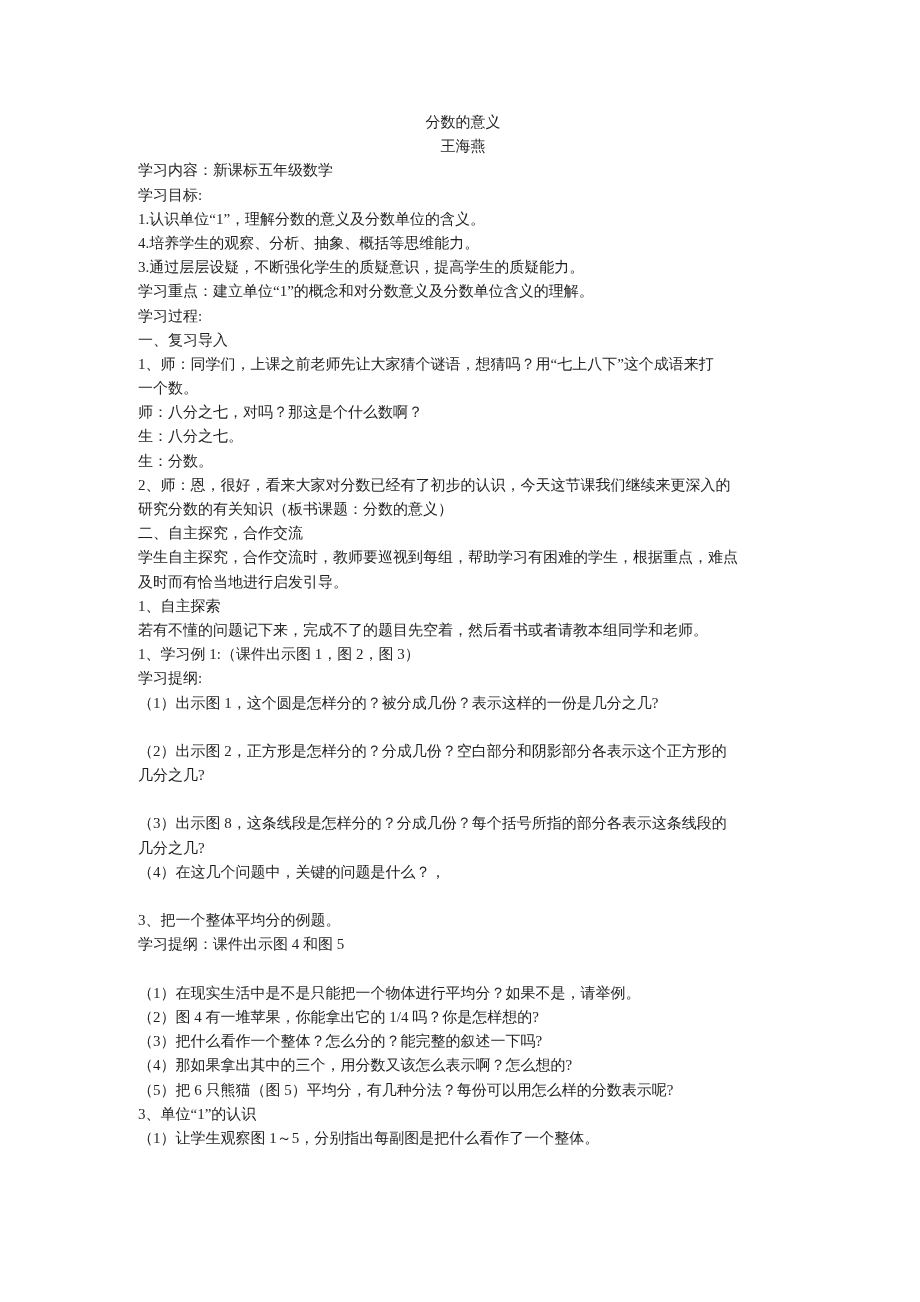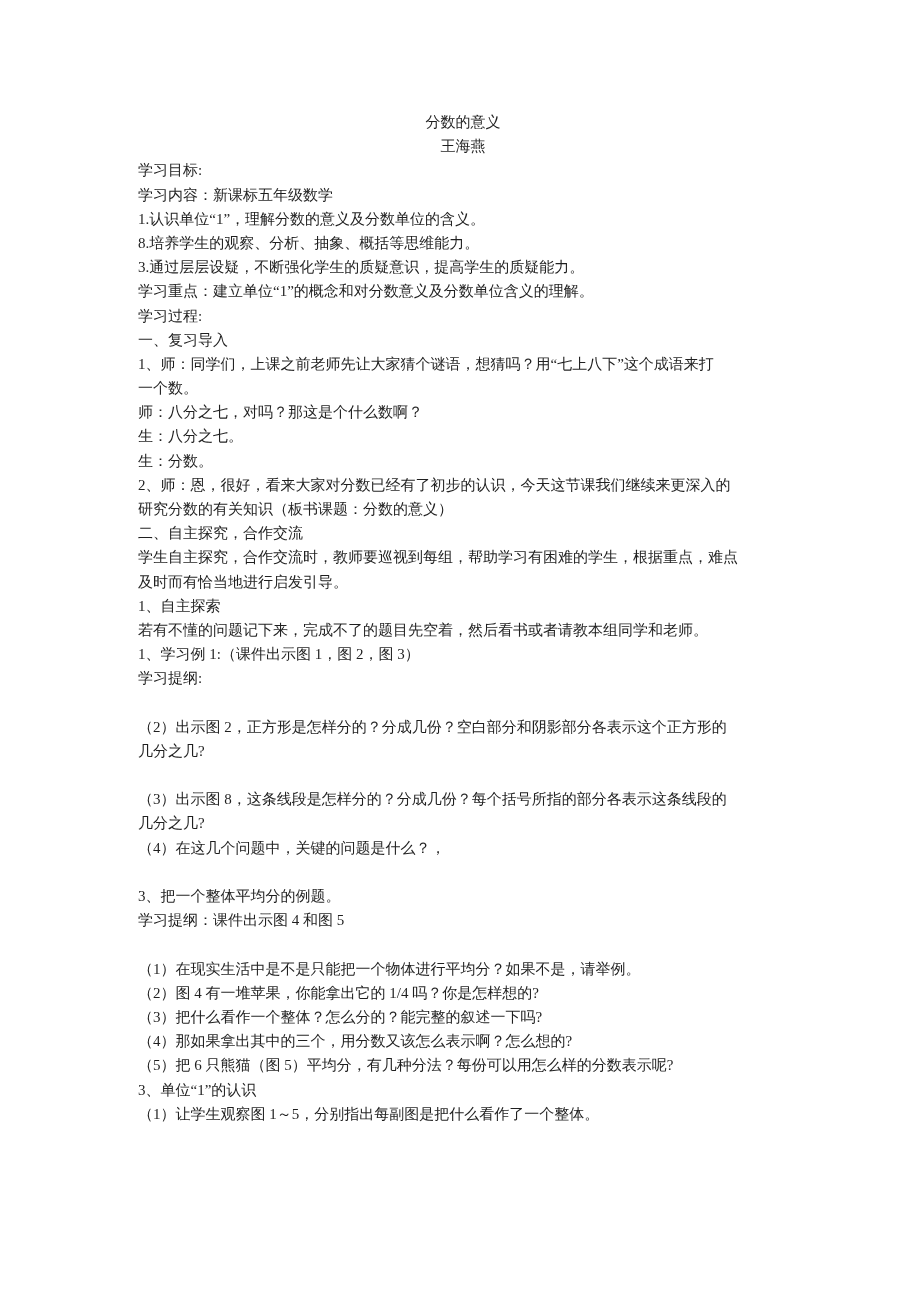--- a/index.html
+++ b/index.html
@@ -37,42 +37,43 @@
     white-space: normal;
   }
 </style>
 </head>
 <body>
 
 <div class="page">
   <div class="doc">
       <div class="line center">分数的意义</div>
       <div class="line center">王海燕</div>
+      <div class="line">学习内容：新课标五年级数学</div>
       <div class="line">学习目标:</div>
-      <div class="line">学习内容：新课标五年级数学</div>
       <div class="line">1.认识单位“1”，理解分数的意义及分数单位的含义。</div>
-      <div class="line">8.培养学生的观察、分析、抽象、概括等思维能力。</div>
+      <div class="line">4.培养学生的观察、分析、抽象、概括等思维能力。</div>
       <div class="line">3.通过层层设疑，不断强化学生的质疑意识，提高学生的质疑能力。</div>
       <div class="line">学习重点：建立单位“1”的概念和对分数意义及分数单位含义的理解。</div>
       <div class="line">学习过程:</div>
       <div class="line">一、复习导入</div>
       <div class="line">1、师：同学们，上课之前老师先让大家猜个谜语，想猜吗？用“七上八下”这个成语来打</div>
       <div class="line">一个数。</div>
       <div class="line">师：八分之七，对吗？那这是个什么数啊？</div>
       <div class="line">生：八分之七。</div>
       <div class="line">生：分数。</div>
       <div class="line">2、师：恩，很好，看来大家对分数已经有了初步的认识，今天这节课我们继续来更深入的</div>
       <div class="line">研究分数的有关知识（板书课题：分数的意义）</div>
       <div class="line">二、自主探究，合作交流</div>
       <div class="line">学生自主探究，合作交流时，教师要巡视到每组，帮助学习有困难的学生，根据重点，难点</div>
       <div class="line">及时而有恰当地进行启发引导。</div>
       <div class="line">1、自主探索</div>
       <div class="line">若有不懂的问题记下来，完成不了的题目先空着，然后看书或者请教本组同学和老师。</div>
       <div class="line">1、学习例 1:（课件出示图 1，图 2，图 3）</div>
       <div class="line">学习提纲:</div>
+      <div class="line">（1）出示图 1，这个圆是怎样分的？被分成几份？表示这样的一份是几分之几?</div>
       <div class="line blank">&nbsp;</div>
       <div class="line">（2）出示图 2，正方形是怎样分的？分成几份？空白部分和阴影部分各表示这个正方形的</div>
       <div class="line">几分之几?</div>
       <div class="line blank">&nbsp;</div>
       <div class="line">（3）出示图 8，这条线段是怎样分的？分成几份？每个括号所指的部分各表示这条线段的</div>
       <div class="line">几分之几?</div>
       <div class="line">（4）在这几个问题中，关键的问题是什么？，</div>
       <div class="line blank">&nbsp;</div>
       <div class="line">3、把一个整体平均分的例题。</div>
       <div class="line">学习提纲：课件出示图 4 和图 5</div>

